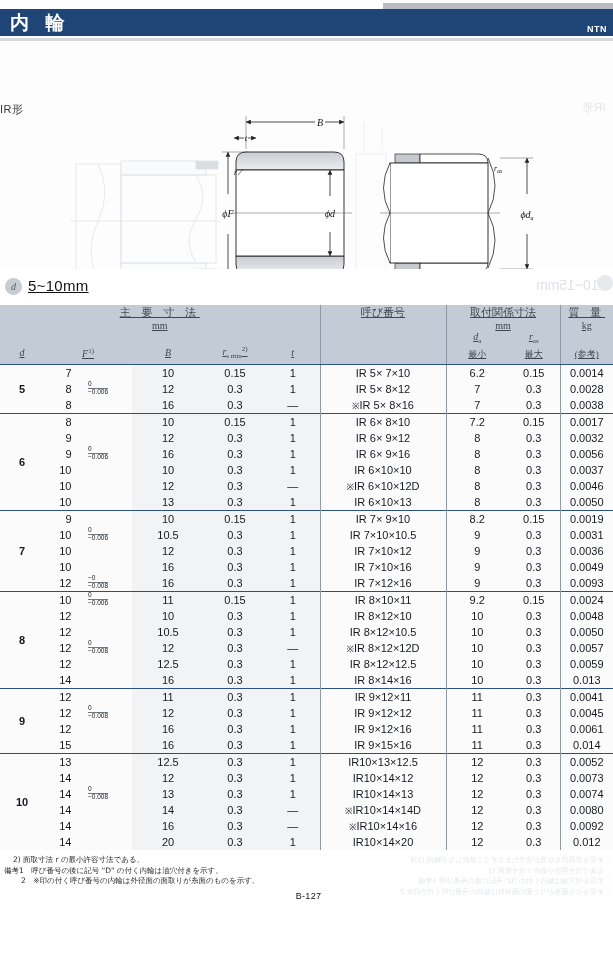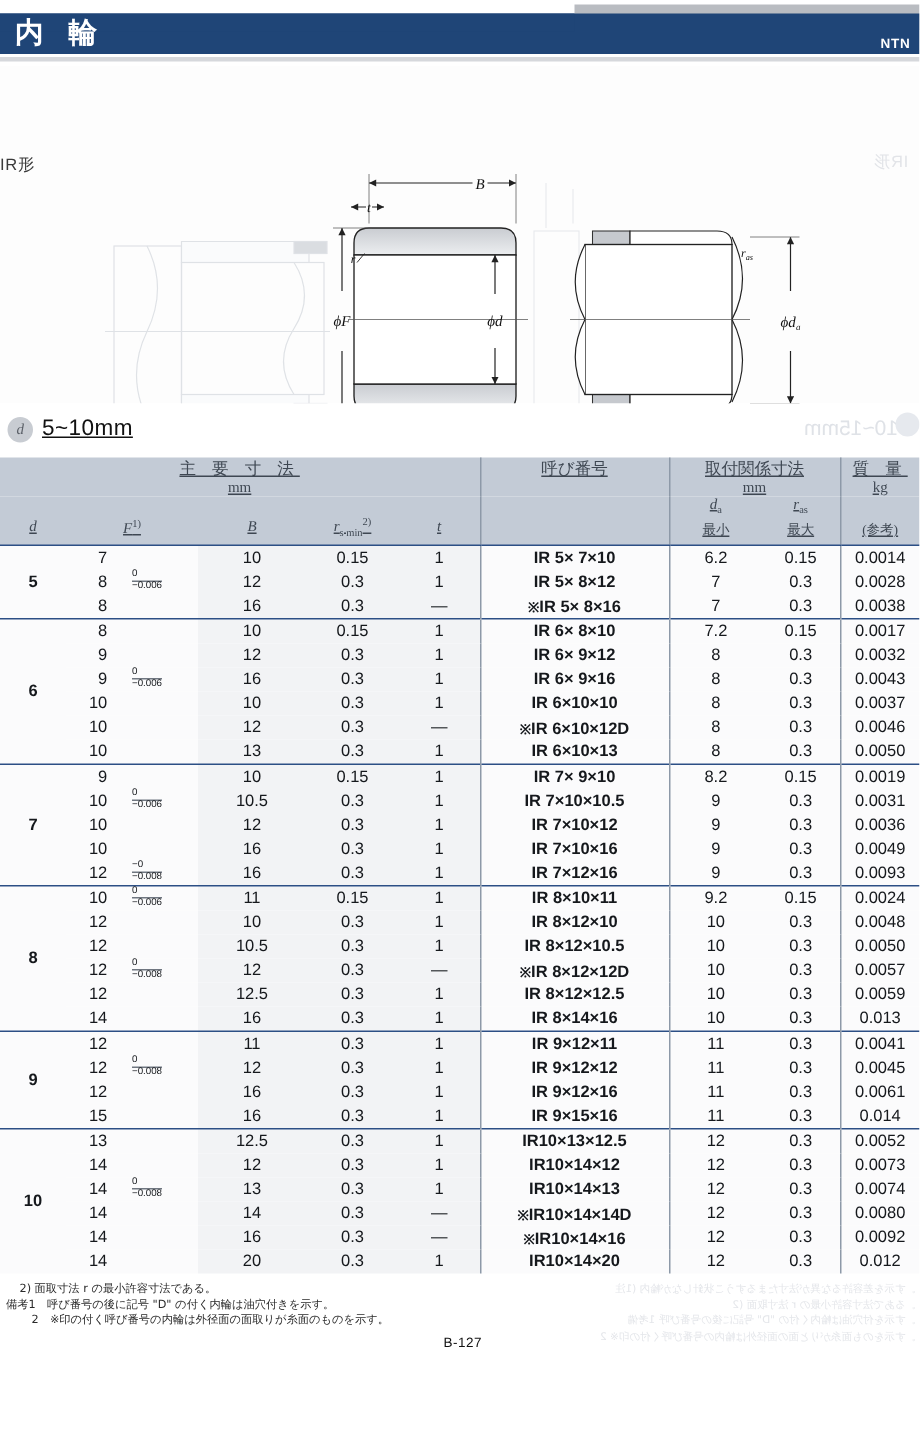--- a/index.html
+++ b/index.html
@@ -120,21 +120,21 @@
   td.c-m   { width:53px; }
 
   table.spec tbody td {
     text-align:center; padding:0; height:16px;
     background:#fbfbfc;
     color:#15181c;
     font-size:11px;
   }
   tbody td.c-des {
     background:#aab6c6;
-    font-weight:bold;
+    font-weight:normal;
     font-size:10.5px;
     color:#101418;
     text-align:center;
     letter-spacing:0px;
   }
   tbody td.c-d {
     background:#f4f5f7; font-weight:bold; font-size:12px;
     vertical-align:middle;
   }
   tbody tr td.c-B, tbody tr td.c-r, tbody tr td.c-t {
@@ -427,21 +427,21 @@
               <span class="fval">9</span>
               <span class="tol-hold"><span class="tol"><span class="tolbar">0</span><span>−0.006</span></span></span>
             </div>
           </td>
           <td class="c-B">16</td>
           <td class="c-r">0.3</td>
           <td class="c-t">1</td>
           <td class="c-des sep-left"><span>IR 6× 9×16</span></td>
           <td class="c-da sep-left">8</td>
           <td class="c-ras">0.3</td>
-          <td class="c-m sep-left">0.0043</td>
+          <td class="c-m sep-left">0.0056</td>
         </tr>
         <tr>
           <td class="c-F">
             <div class="fcell">
               <span class="fval">10</span>
               <span class="tol-hold"></span>
             </div>
           </td>
           <td class="c-B">10</td>
           <td class="c-r">0.3</td>

